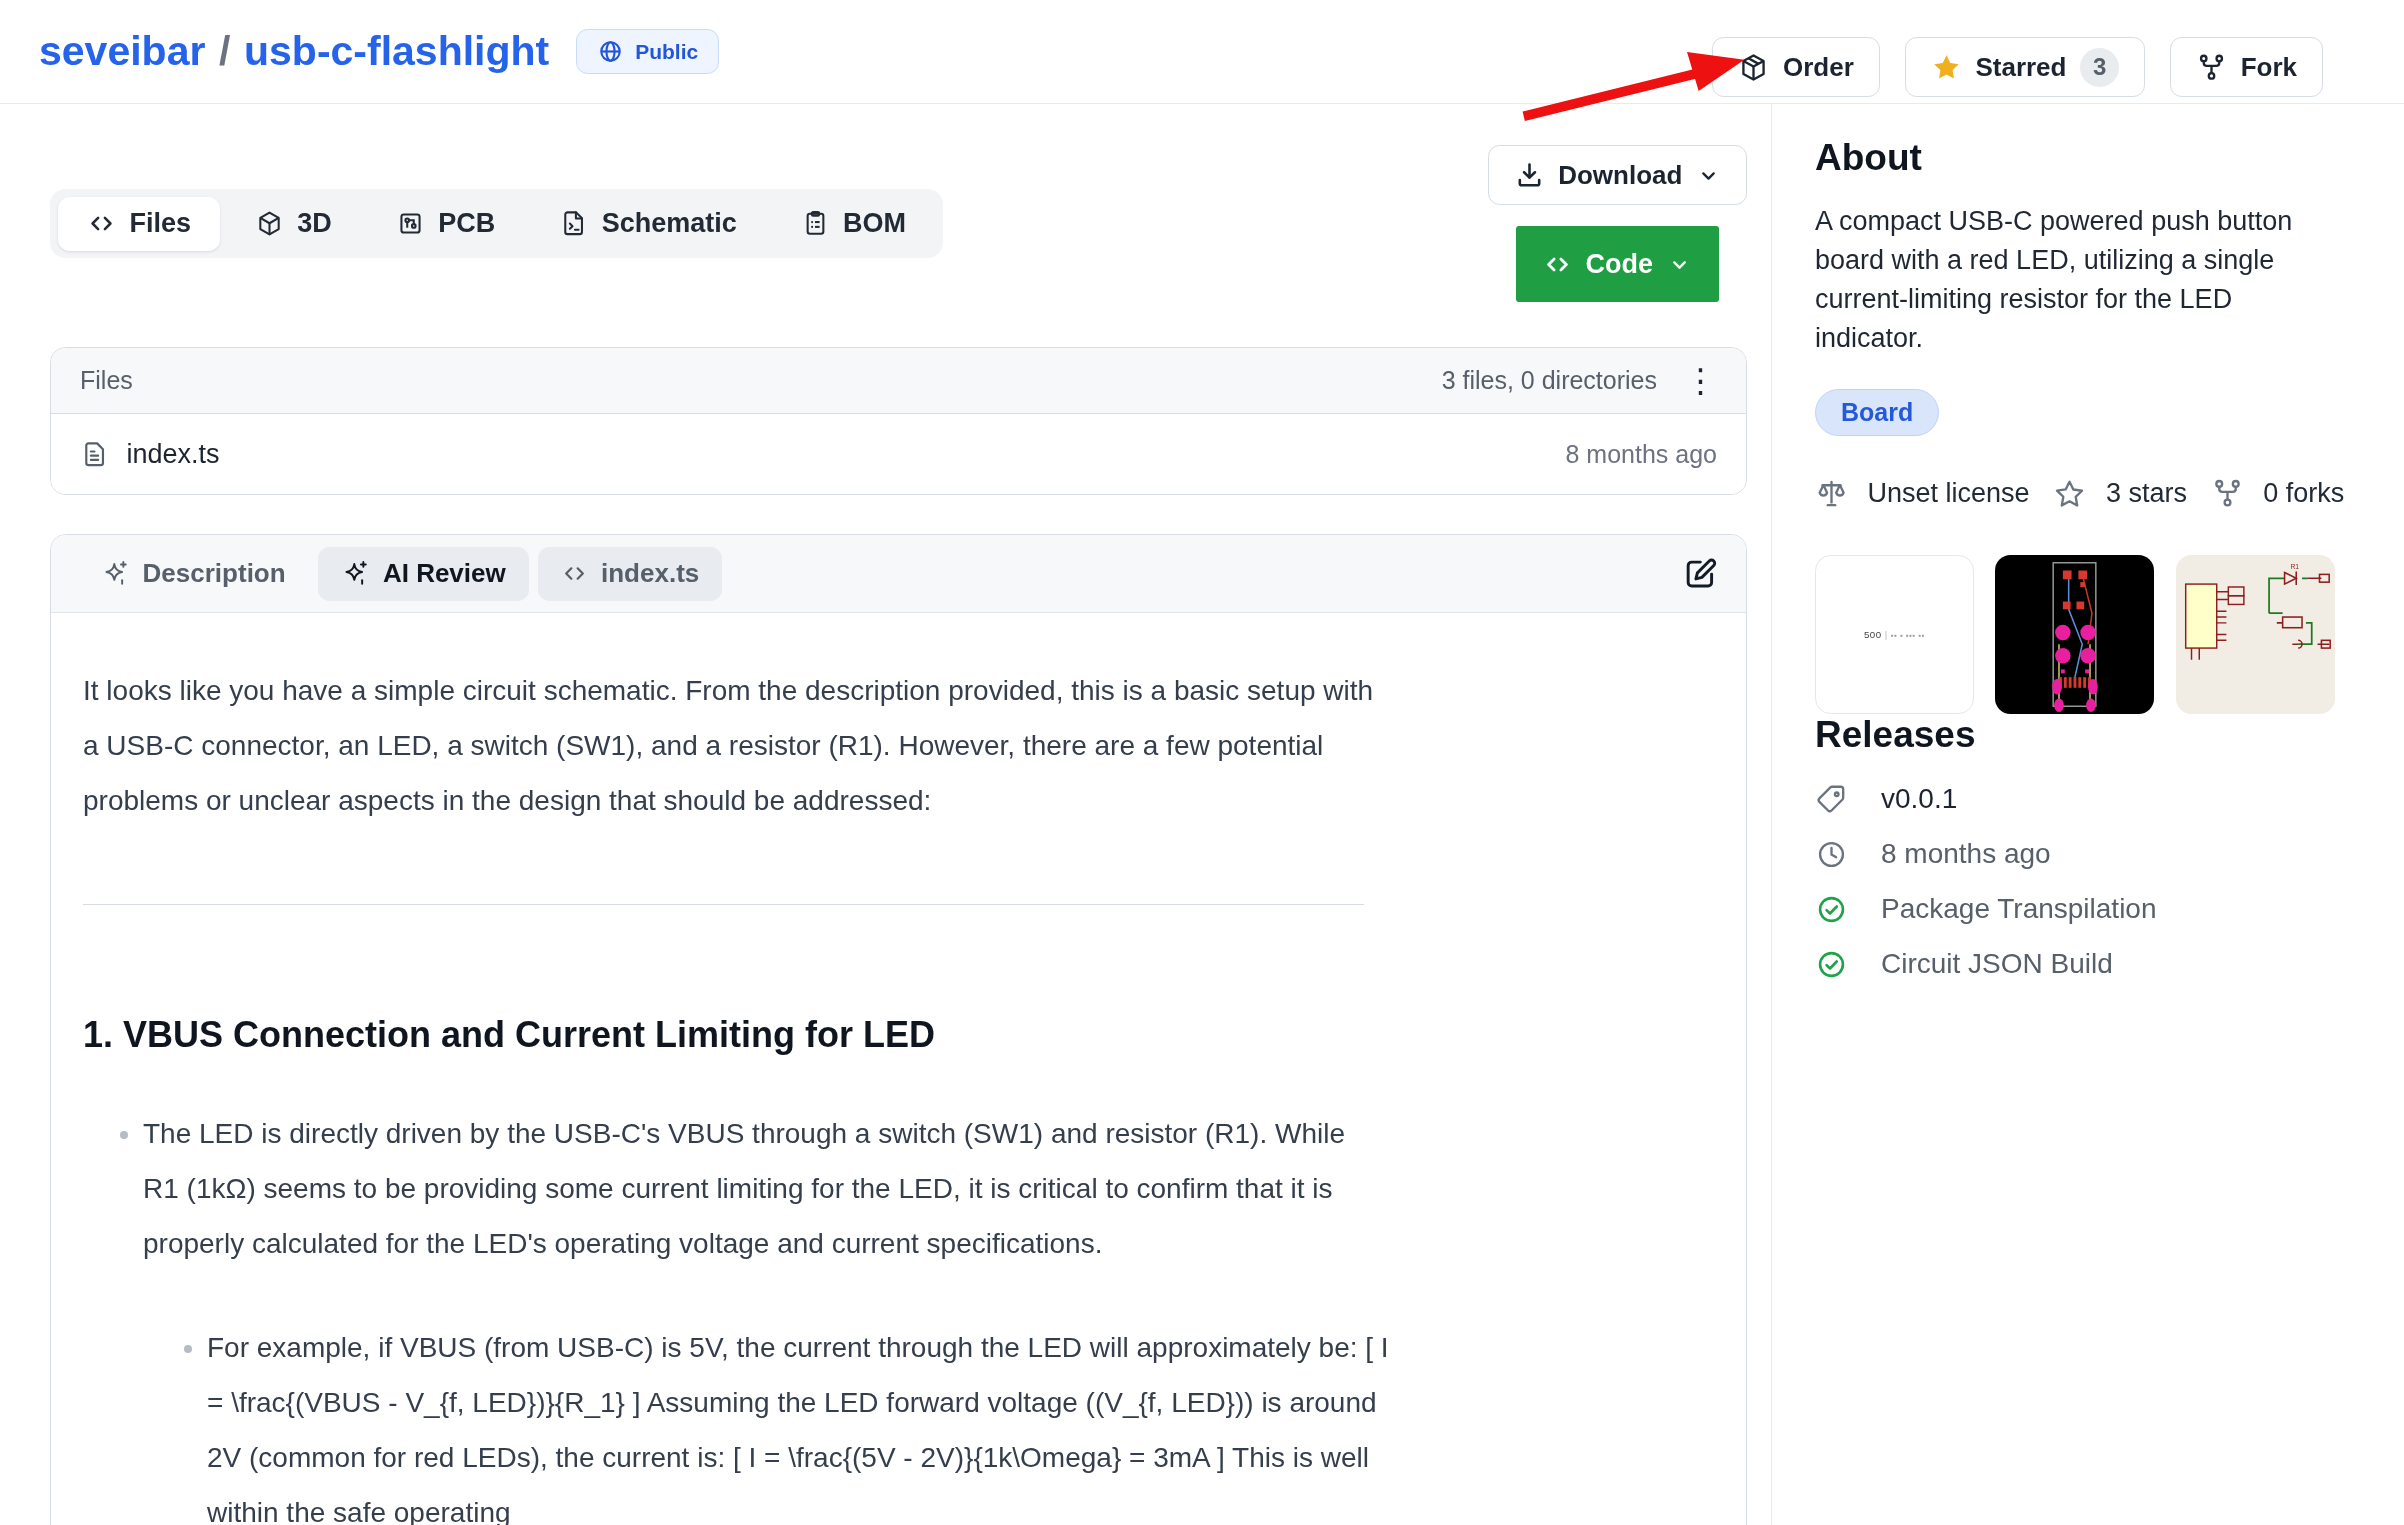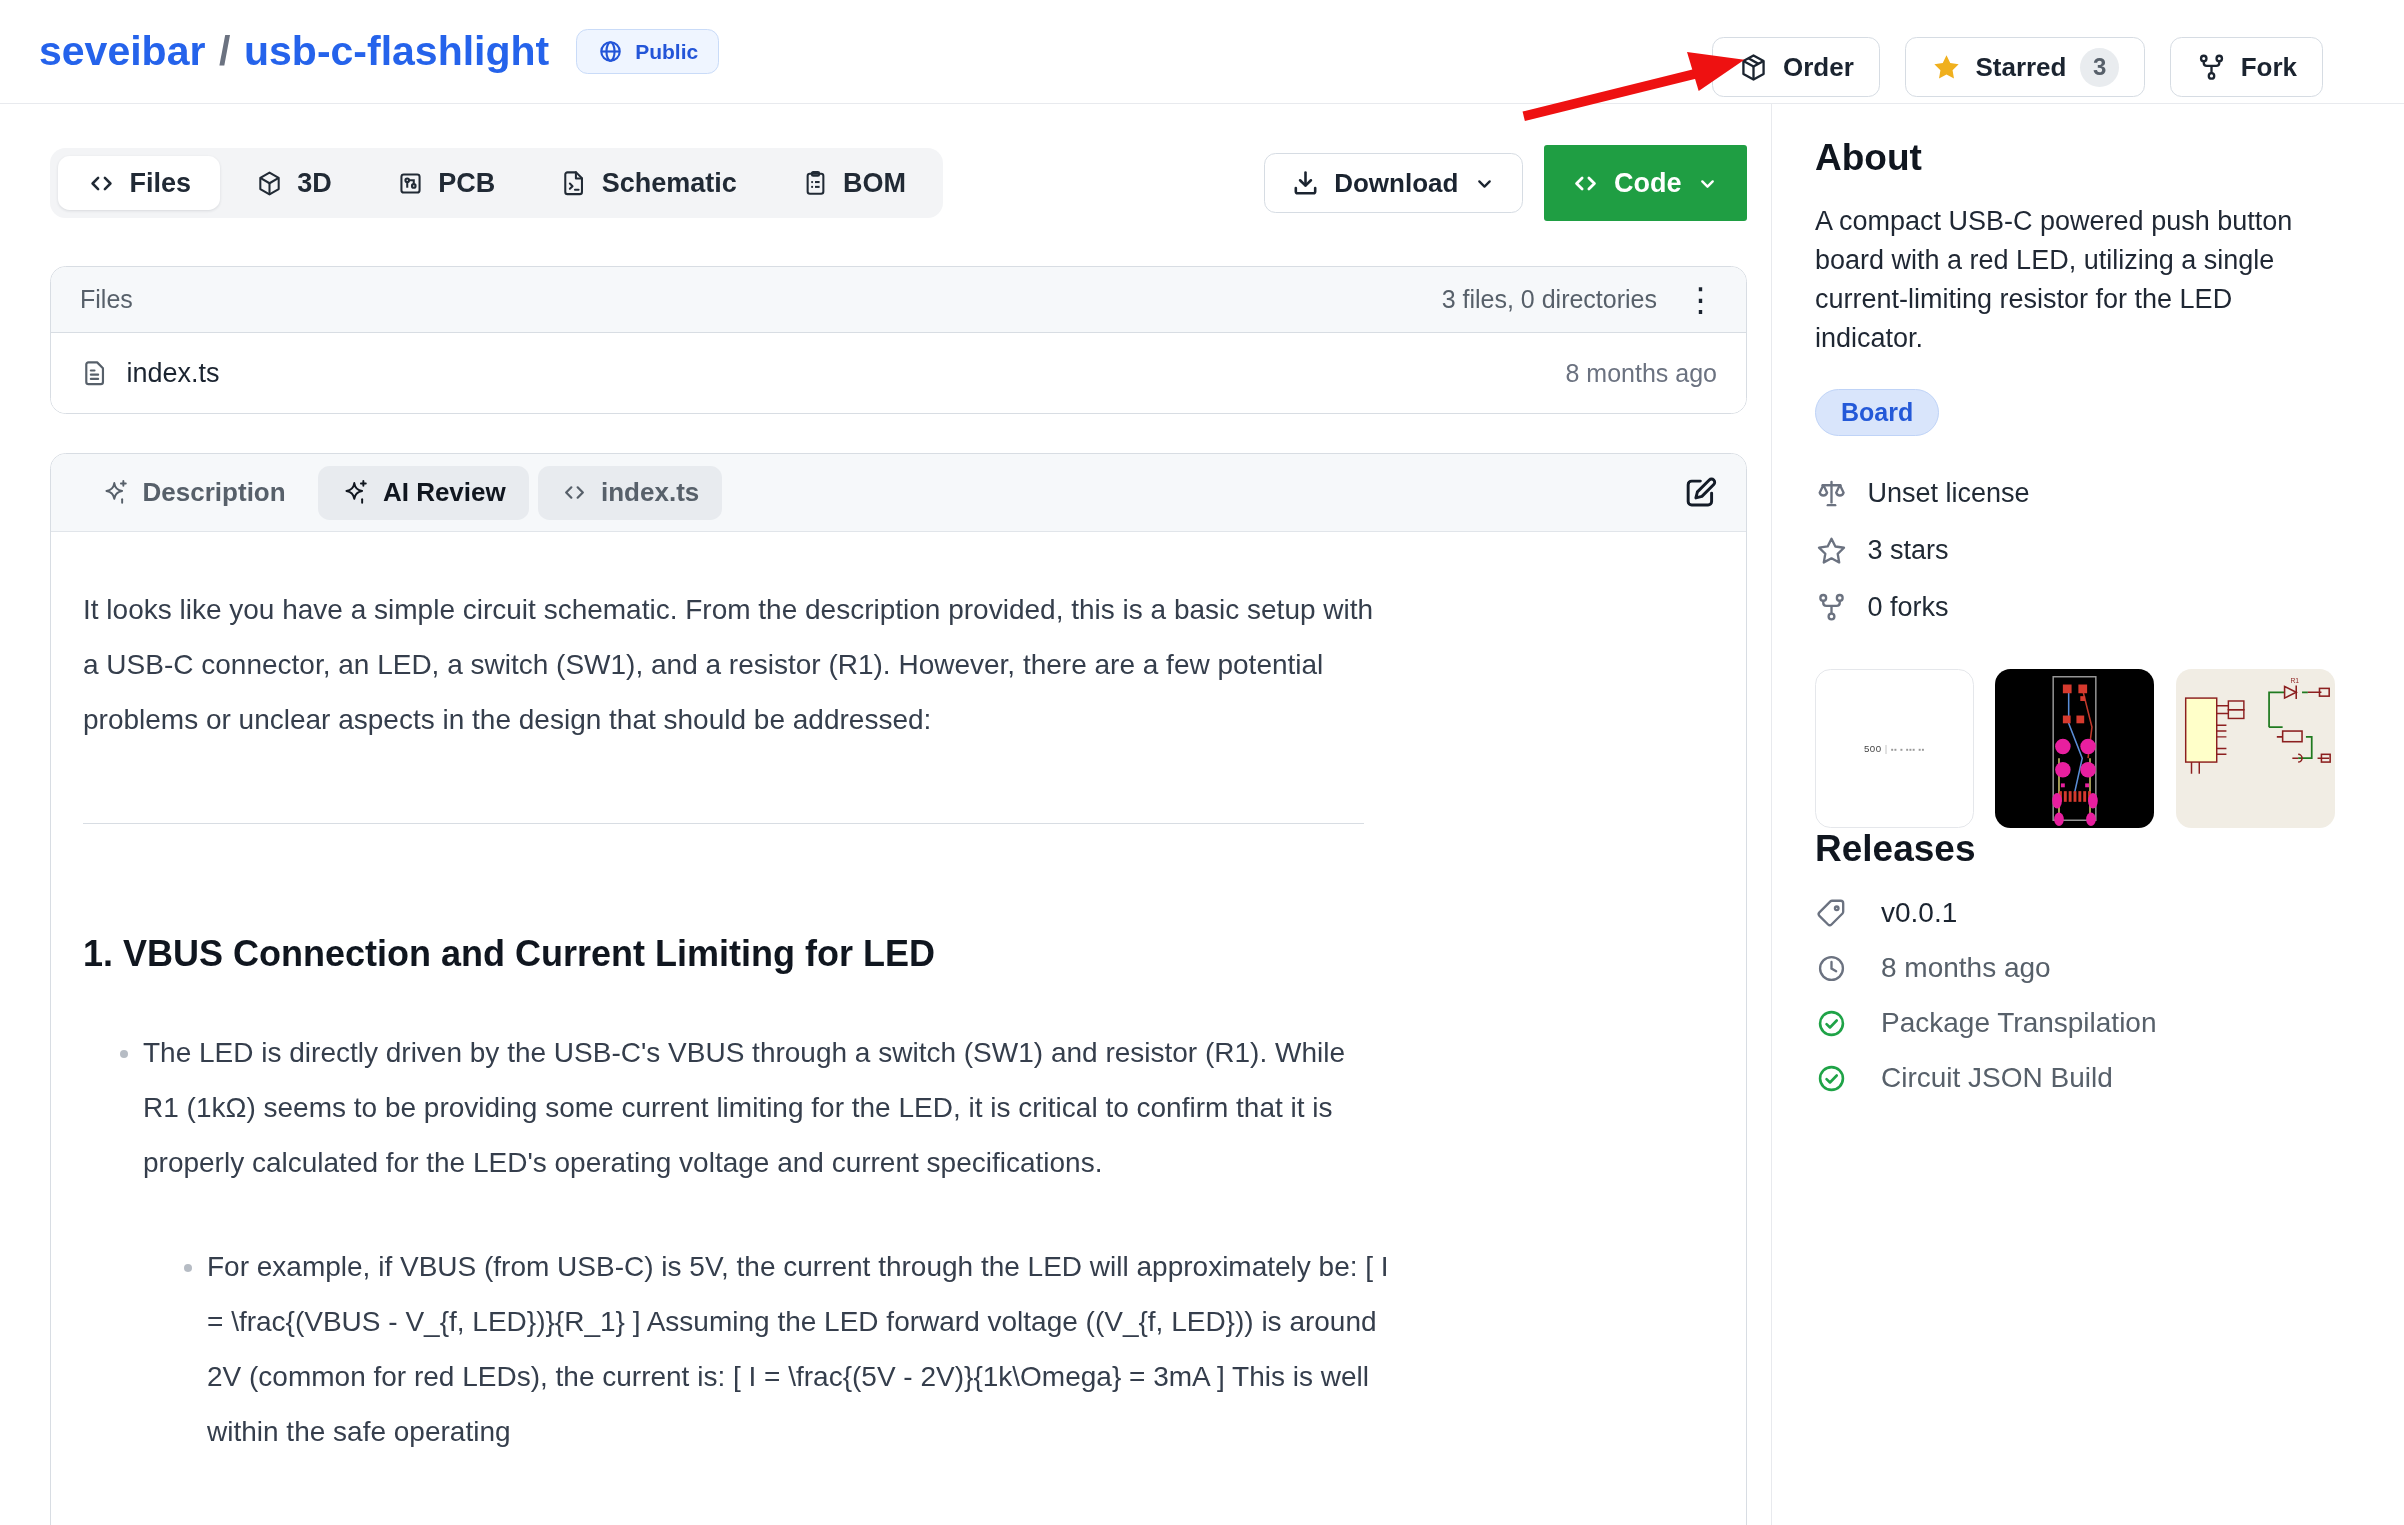--- a/index.html
+++ b/index.html
@@ -34,21 +34,21 @@
   main.content { width:1771px; flex:0 0 1771px; padding:41px 24px 0 50px; }
   aside.sidebar { flex:1; border-left:1.9px solid #e8eaee; padding:33px 58px 0 43px; }
 
   
   .controls { display:flex; justify-content:space-between; align-items:center; }
   .tabstrip { display:inline-flex; align-items:center; gap:5.8px; background:#f3f4f6;
     border-radius:15.5px; padding:7.8px; }
   .vtab { display:inline-flex; align-items:center; gap:13.6px; height:54px; padding:0 29px;
     border-radius:11.6px; font-size:27px; font-weight:600; color:#212a35; cursor:pointer; }
   .vtab.active { background:#fff; box-shadow:0 1px 2.9px rgba(27,36,48,.12); }
-  .toolbar { display:flex; gap:21.3px; align-items:center; }
+  .toolbar { display:flex; gap:21.3px; align-items:center;flex-direction:column; }
   .btn-green { display:inline-flex; align-items:center; gap:13.6px; height:76px; padding:0 27px;
     background:#1f9e43; border:none; border-radius:3px; color:#fff; font-size:27px;
     font-weight:700; cursor:pointer; }
 
   
   .files-panel { margin-top:45px; border:1.9px solid #d8dde3; border-radius:15.5px; overflow:hidden; }
   .files-head { display:flex; align-items:center; height:66px; padding:0 29px;
     background:#f6f8fa; border-bottom:1.9px solid #d8dde3; }
   .files-head .t { font-size:25px; color:#57606a; }
   .files-head .right { margin-left:auto; display:flex; align-items:center; gap:27px; }
@@ -79,21 +79,21 @@
   .md li::marker { color:#b6bcc4; }
   .md ul ul { margin-top:49px; padding-left:64px; }
   .md ul ul li { width:1194px; }
 
   
   .sb-h { font-size:37px; font-weight:800; color:#10161f; }
   .about-text { margin-top:23px; font-size:27px; line-height:39px; color:#1f2733; width:529px; }
   .tag-pill { display:inline-flex; align-items:center; margin-top:31px; padding:7.8px 25px;
     background:#d9e5fb; border:1.9px solid #bfd3f7; border-radius:969px;
     color:#2459d8; font-size:25px; font-weight:700; cursor:pointer; }
-  .meta-list { margin-top:41px; display:flex; flex-direction:column; gap:24px; }
+  .meta-list { margin-top:41px; display:flex; flex-direction:row; gap:24px; }
   .meta-row { display:flex; align-items:center; gap:19.4px; font-size:27px; color:#212a35; }
   .thumbs { margin-top:45px; display:flex; gap:21.3px; }
   .thumb { width:159px; height:159px; border-radius:15.5px; overflow:hidden; cursor:pointer; }
   .releases { }
   .rel-list { margin-top:27px; display:flex; flex-direction:column; gap:22px; }
   .rel-row { display:flex; align-items:center; gap:33px; font-size:28px; }
   .rel-row .ver { color:#1b2430; cursor:pointer; }
   .rel-row .muted { color:#57606a; }
 
   .ic { flex:0 0 auto; }

